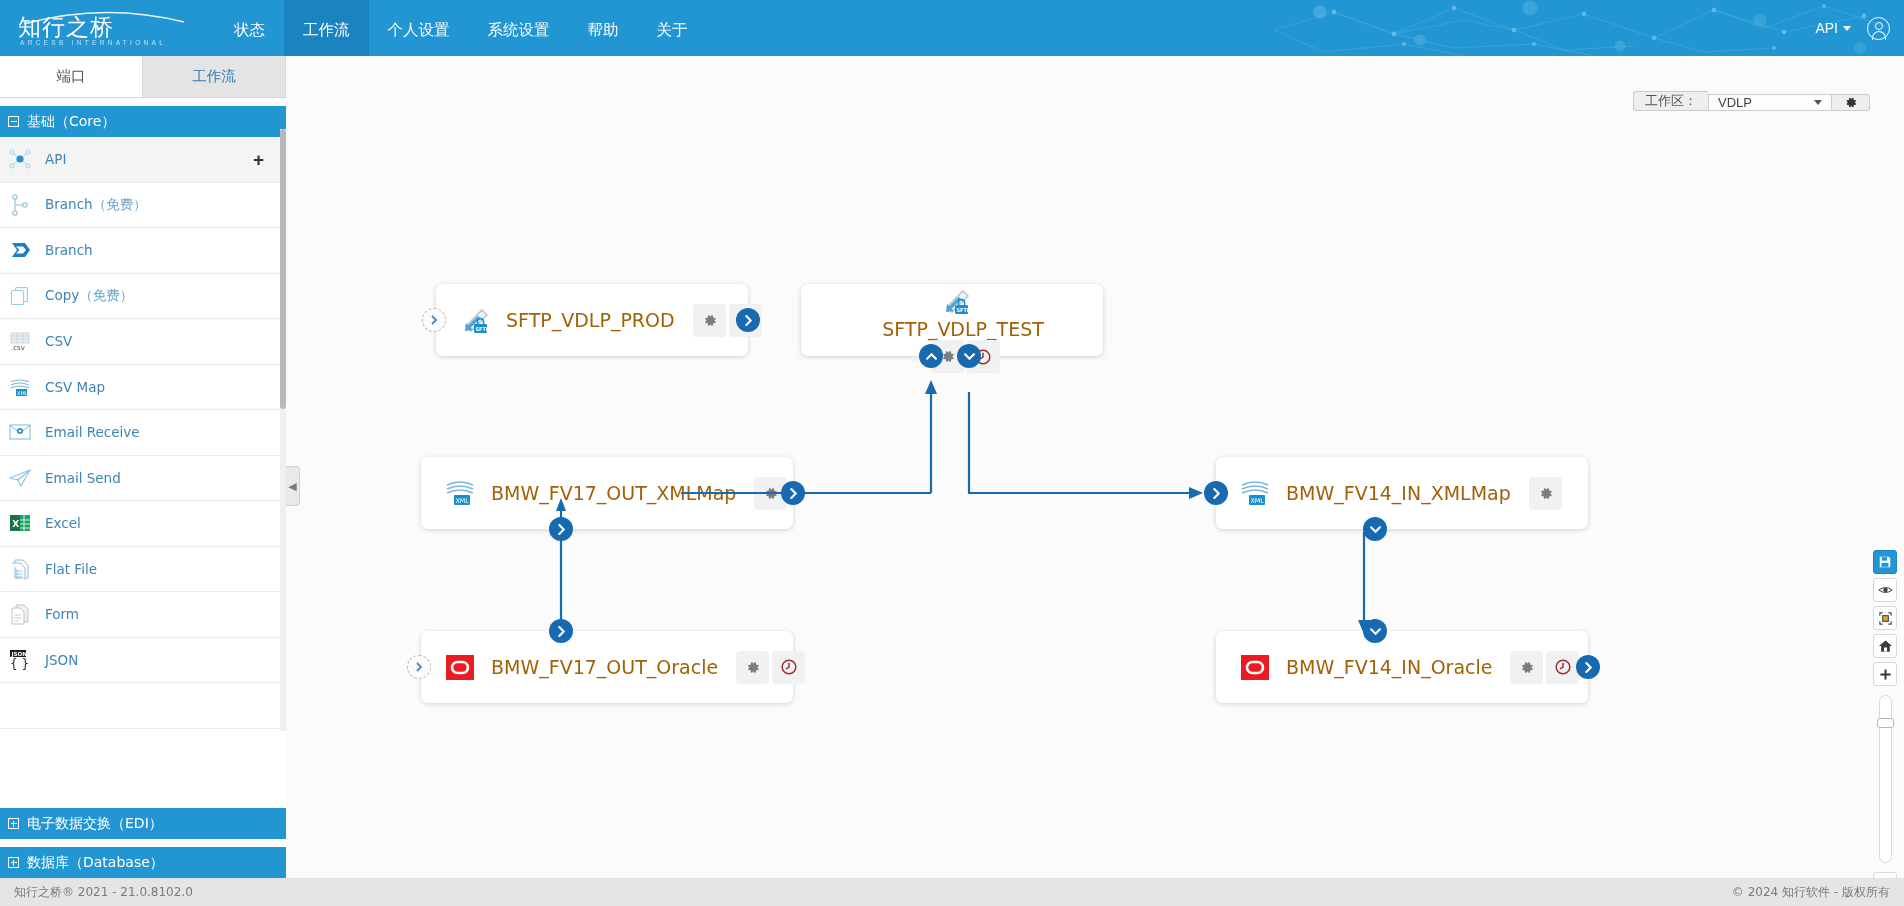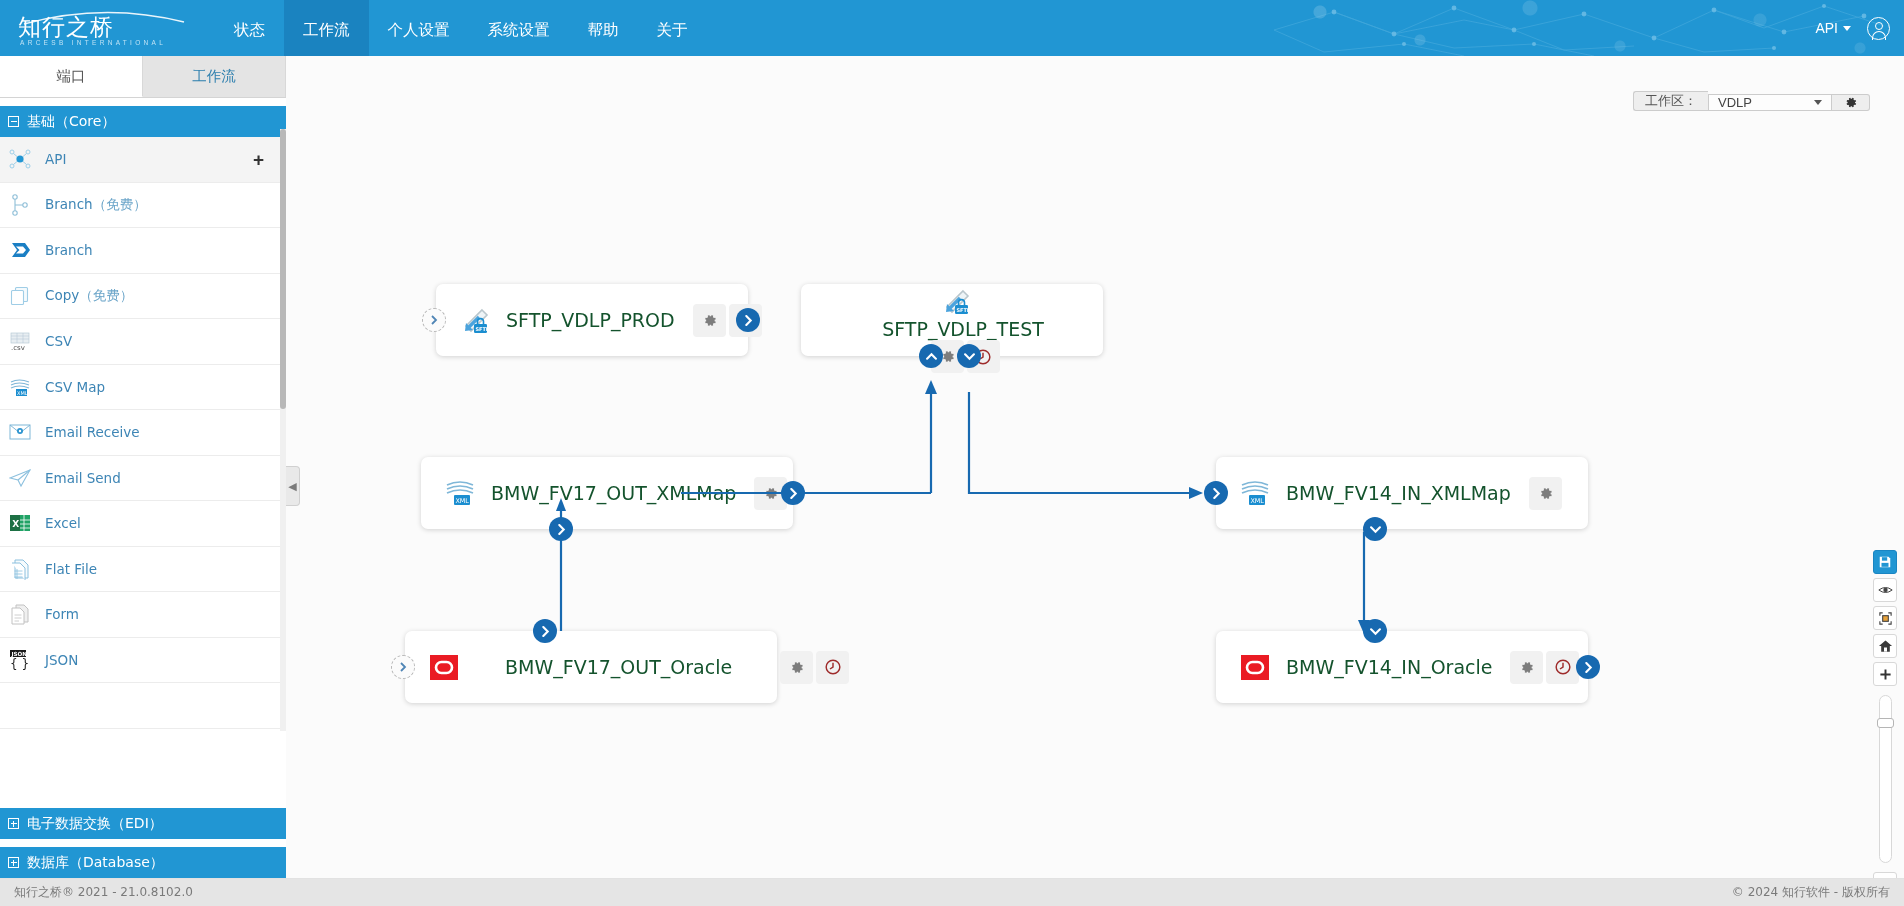--- a/index.html
+++ b/index.html
@@ -116,21 +116,21 @@
 
   #diagram { position:absolute; left:0; top:46px; right:0; bottom:0; }
 
   .node {
     position:absolute; background:#fff; border-radius:7px;
     box-shadow:0 1px 5px rgba(0,0,0,.17); height:72px;
     display:flex; align-items:center; padding:0 0 0 22px; cursor:move;
   }
   .node .nicon { width:34px;height:34px;flex:none;display:flex;align-items:center;justify-content:center;margin-right:14px;}
   .node .nlabel {
-    font-size:19px; color:#14532d; white-space:nowrap;
+    font-size:19px; color:#a16207; white-space:nowrap;
     font-family:"DejaVu Sans",sans-serif; font-weight:400;
   }
   .node .nbtns { display:flex; gap:3px; margin-left:18px; margin-right:14px; }
   .nbtn {
     width:33px;height:33px;background:#f1f1f1;border-radius:4px;
     display:flex;align-items:center;justify-content:center;cursor:pointer;
   }
   .round-arrow {
     position:absolute; width:24px;height:24px;border-radius:50%;
     background:#1769b0; display:flex;align-items:center;justify-content:center;
@@ -590,21 +590,21 @@
             <path d="M3 1 L7 5 L3 9" stroke="#fff" stroke-width="1.9" fill="none" stroke-linecap="round"></path>
           </svg>
       </div>
       <div class="round-arrow" style="left:147px; bottom:-12px;">
         <svg width="11" height="11" viewBox="0 0 10 10">
             <path d="M1 3 L5 7 L9 3" stroke="#fff" stroke-width="1.9" fill="none" stroke-linecap="round"></path>
           </svg>
       </div>
     </div>
 
-    <div class="node" style="left:119px; top:529px; width:372px;gap:30px;">
+    <div class="node" style="left:135px; top:529px; width:372px;">
       <span class="nicon">
         <svg width="32" height="32" viewBox="0 0 32 32">
           <rect x="2" y="4" width="28" height="25" fill="#ea1b23"></rect>
           <rect x="8" y="11" width="16" height="11" rx="5.5" fill="none" stroke="#fff" stroke-width="2.6"></rect>
         </svg>
       </span>
       <span class="nlabel">BMW_FV17_OUT_Oracle</span>
       <div class="nbtns">
         <div class="nbtn">
           <svg width="17" height="17" viewBox="0 0 16 16">

